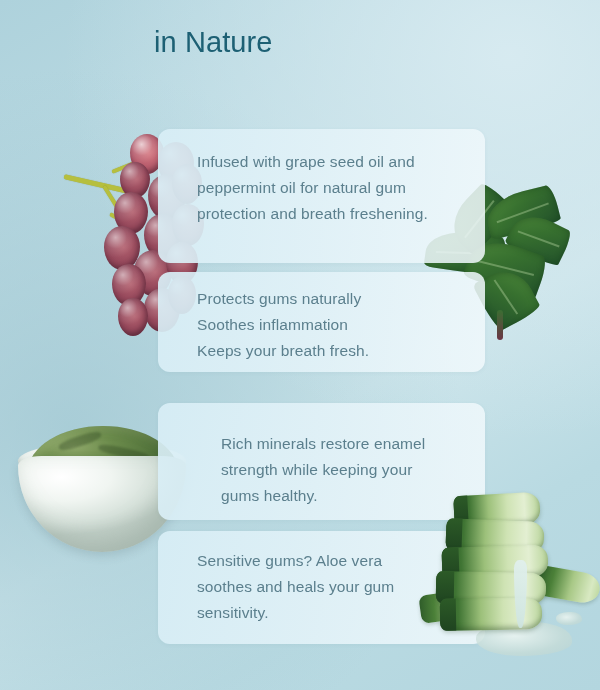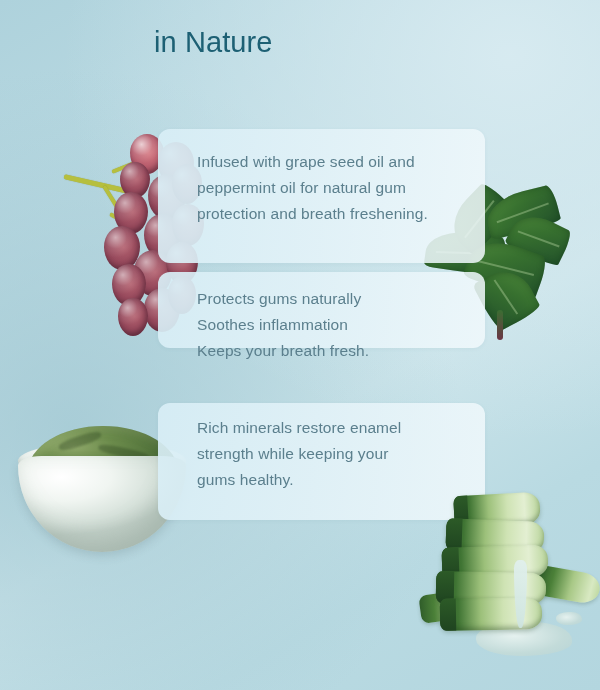--- a/index.html
+++ b/index.html
@@ -54,27 +54,27 @@
     color: #5b7f8d;
     font-size: 15.5px;
     line-height: 26px;
     letter-spacing: 0.1px;
     white-space: pre-line;
     left: 39px;
     width: 272px;
   }
 
   #card-1 { top: 129px;  height: 134px; }
-  #card-2 { top: 272px;  height: 76px; }
+  #card-2 { top: 272px;  height: 100px; }
   #card-3 { top: 403px;  height: 117px; }
   #card-4 { top: 531px;  height: 113px; }
 
   #text-1 { top: 20px; }
   #text-2 { top: 14px; }
-  #text-3 { top: 12px; }
+  #text-3 { top: 28px; margin-left: 24px; }
   #text-4 { top: 17px; }
 
   
   .photo {
     position: absolute;
     pointer-events: none;
   }
 
   
   #grapes {
@@ -293,20 +293,25 @@
     <div class="paste-ridge" style="left:96px;  top:46px; width:46px; height:8px;  transform:rotate(-10deg);"></div>
     <div class="bowl-body"></div>
   </div>
 
   <div class="card" id="card-3">
     <div class="card-text" id="text-3">Rich minerals restore enamel
 strength while keeping your
 gums healthy.</div>
   </div>
 
+  <div class="card" id="card-4">
+    <div class="card-text" id="text-4">Sensitive gums? Aloe vera
+soothes and heals your gum
+sensitivity.</div>
+  </div>
 
   <div class="photo" id="aloe">
     <div class="gel-pool" style="left:44px; top:130px; width:96px; height:34px;"></div>
     <div class="gel-pool" style="left:124px;top:120px; width:26px; height:13px;"></div>
     <div class="side-leaf" style="left:104px; top:78px;  width:64px; height:30px; transform:rotate(10deg);"></div>
     <div class="side-leaf" style="left:-12px; top:100px; width:58px; height:28px; transform:rotate(-8deg);"></div>
 
     <div class="slice" style="left:22px; top:2px;   width:86px; height:32px; transform:rotate(-3deg);"></div>
     <div class="slice" style="left:14px; top:28px;  width:98px; height:32px; transform:rotate(2deg);"></div>
     <div class="slice" style="left:10px; top:54px;  width:106px;height:32px; transform:rotate(-2deg);"></div>

